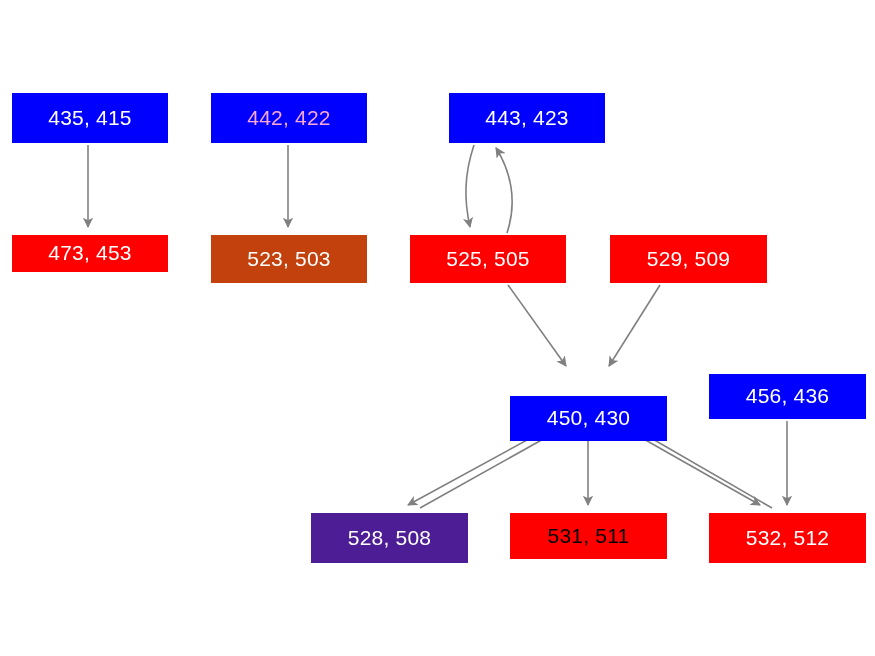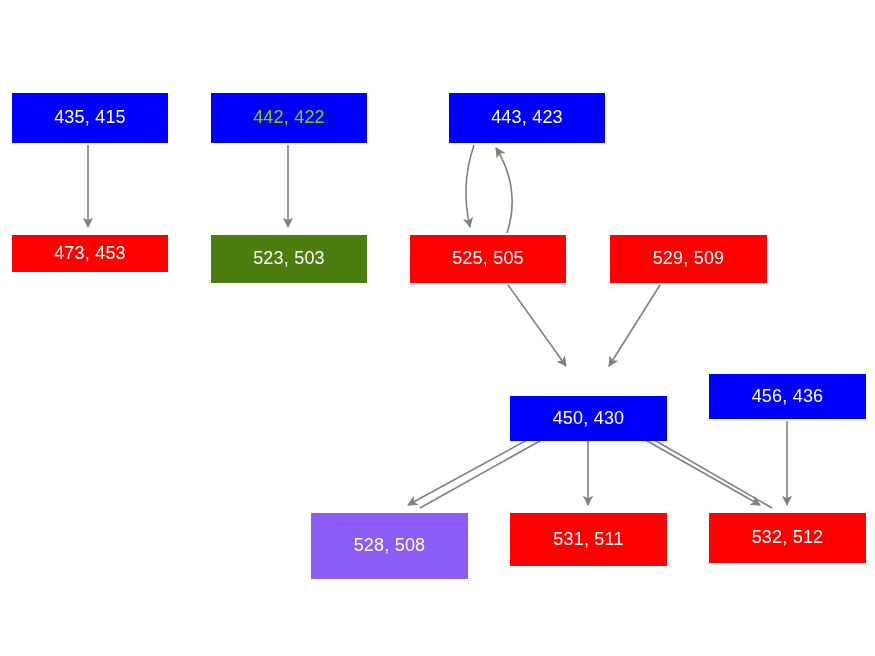--- a/index.html
+++ b/index.html
@@ -24,21 +24,21 @@
     width: 875px;
     height: 656px;
   }
   .node {
     position: absolute;
     display: flex;
     align-items: center;
     justify-content: center;
     color: #ffffff;
     font-family: "Liberation Sans", sans-serif;
-    font-size: 18px;
+    font-size: 21px;
     line-height: 1;
     letter-spacing: 0.2px;
     white-space: nowrap;
     box-sizing: border-box;
   }
   .node-blue { background: #0000ff; }
   .node-red  { background: #ff0000; }
   .node-label {
     pointer-events: none;
     transform: translateY(-1px);
@@ -68,48 +68,48 @@
         <path d="M 612,421 L 760,505" marker-end="url(#arrowhead)"></path>
         <path d="M 772,508 L 625,423" marker-end="url(#arrowhead)"></path>
         <path d="M 787,421 L 787,505" marker-end="url(#arrowhead)"></path>
       </g>
   </svg>
 
   <div id="nodes-layer">
       <div class="node node-blue" style="left: 12px; top: 93px; width: 156px; height: 50px; background: rgb(0, 0, 255); color: rgb(255, 255, 255);">
         <span class="node-label">435, 415</span>
       </div>
-      <div class="node node-blue" style="left: 211px; top: 93px; width: 156px; height: 50px; background: rgb(0, 0, 255); color: #84cc16;">
+      <div class="node node-blue" style="left: 211px; top: 93px; width: 156px; height: 50px; background: rgb(0, 0, 255); color: #f9a8d4;">
         <span class="node-label">442, 422</span>
       </div>
       <div class="node node-blue" style="left: 410px; top: 93px; width: 156px; height: 50px; background: rgb(0, 0, 255); color: rgb(255, 255, 255); margin-left: 39px;">
         <span class="node-label">443, 423</span>
       </div>
       <div class="node node-red" style="left: 12px; top: 235px; width: 156px; height: 37px; background: rgb(255, 0, 0); color: rgb(255, 255, 255);">
         <span class="node-label">473, 453</span>
       </div>
-      <div class="node node-red" style="left: 211px; top: 235px; width: 156px; height: 48px; background: #4d7c0f; color: rgb(255, 255, 255);">
+      <div class="node node-red" style="left: 211px; top: 235px; width: 156px; height: 48px; background: #c2410c; color: rgb(255, 255, 255);">
         <span class="node-label">523, 503</span>
       </div>
       <div class="node node-red" style="left: 410px; top: 235px; width: 156px; height: 48px; background: rgb(255, 0, 0); color: rgb(255, 255, 255);">
         <span class="node-label">525, 505</span>
       </div>
       <div class="node node-red" style="left: 610px; top: 235px; width: 157px; height: 48px; background: rgb(255, 0, 0); color: rgb(255, 255, 255); align-items: center;">
         <span class="node-label">529, 509</span>
       </div>
       <div class="node node-blue" style="left: 510px; top: 374px; width: 157px; height: 45px; background: rgb(0, 0, 255); color: rgb(255, 255, 255); margin-top: 22px;">
         <span class="node-label">450, 430</span>
       </div>
       <div class="node node-blue" style="left: 709px; top: 374px; width: 157px; height: 45px; background: rgb(0, 0, 255); color: rgb(255, 255, 255);">
         <span class="node-label">456, 436</span>
       </div>
-      <div class="node node-red" style="left: 311px; top: 513px; width: 157px; height: 66px; background: #8b5cf6; color: rgb(255, 255, 255);">
+      <div class="node node-red" style="left: 311px; top: 513px; width: 157px; height: 50px; background: #4c1d95; color: rgb(255, 255, 255);">
         <span class="node-label">528, 508</span>
       </div>
-      <div class="node node-red" style="left: 510px; top: 513px; width: 157px; height: 53px; background: rgb(255, 0, 0); color: #ffffff;">
+      <div class="node node-red" style="left: 510px; top: 513px; width: 157px; height: 46px; background: rgb(255, 0, 0); color: #000000;">
         <span class="node-label">531, 511</span>
       </div>
       <div class="node node-red" style="left: 709px; top: 513px; width: 157px; height: 50px; background: rgb(255, 0, 0); color: rgb(255, 255, 255);">
         <span class="node-label">532, 512</span>
       </div>
     </div>
 
 </div>
 
 </body></html>

